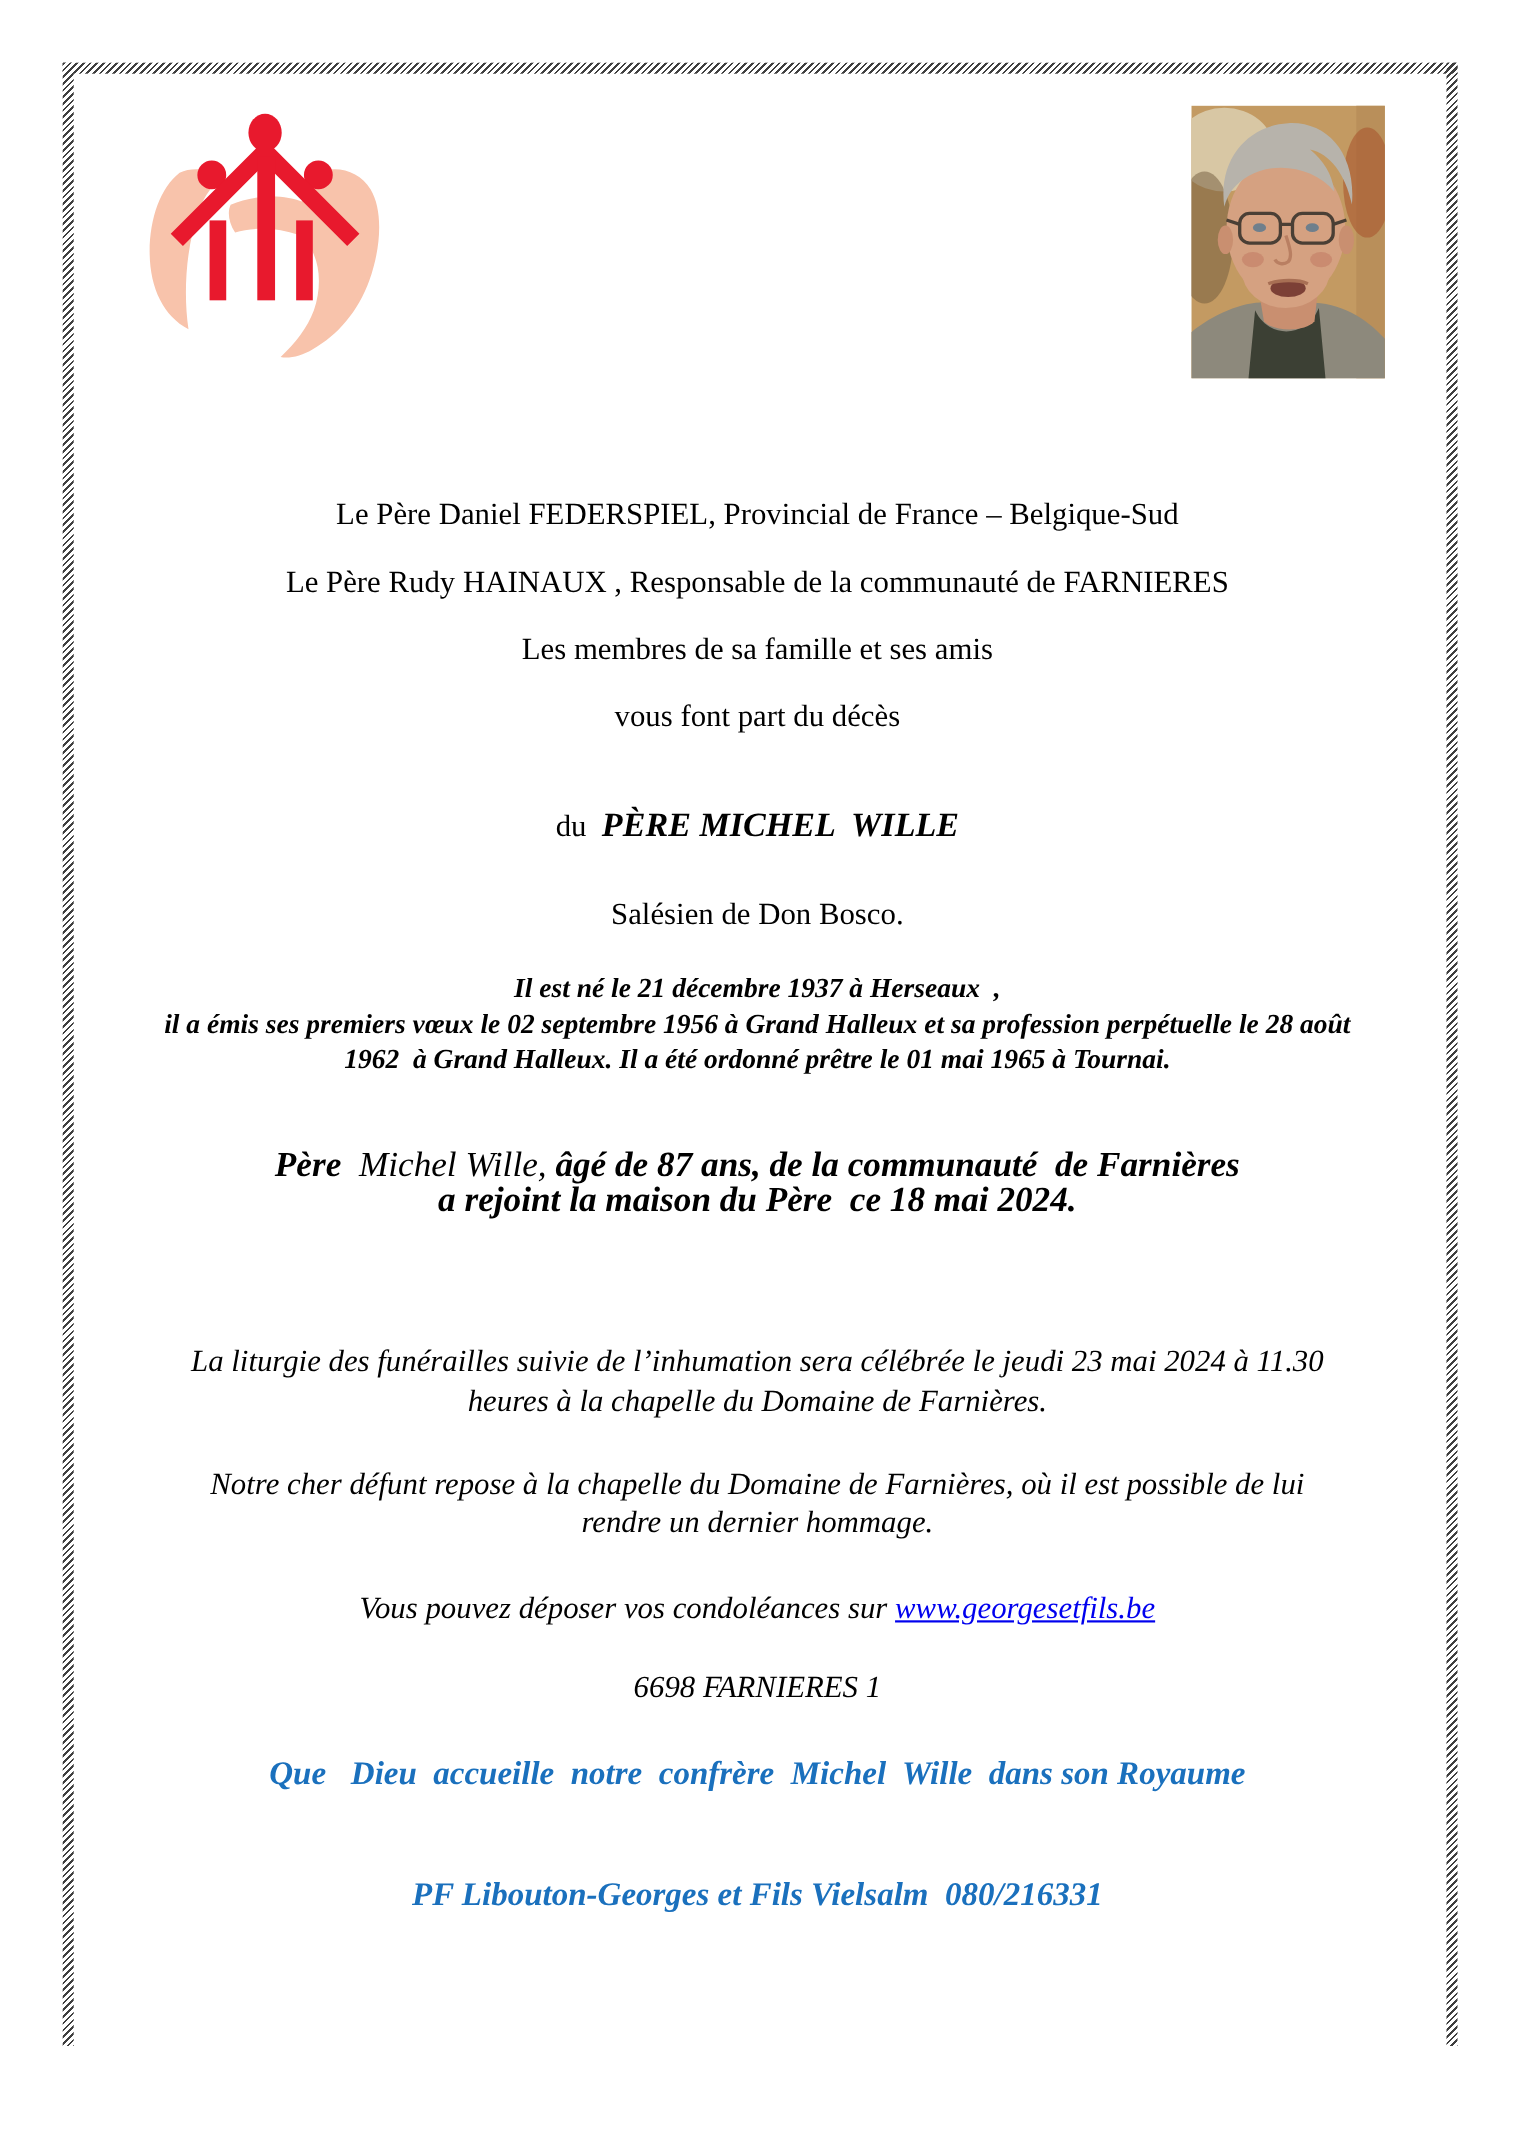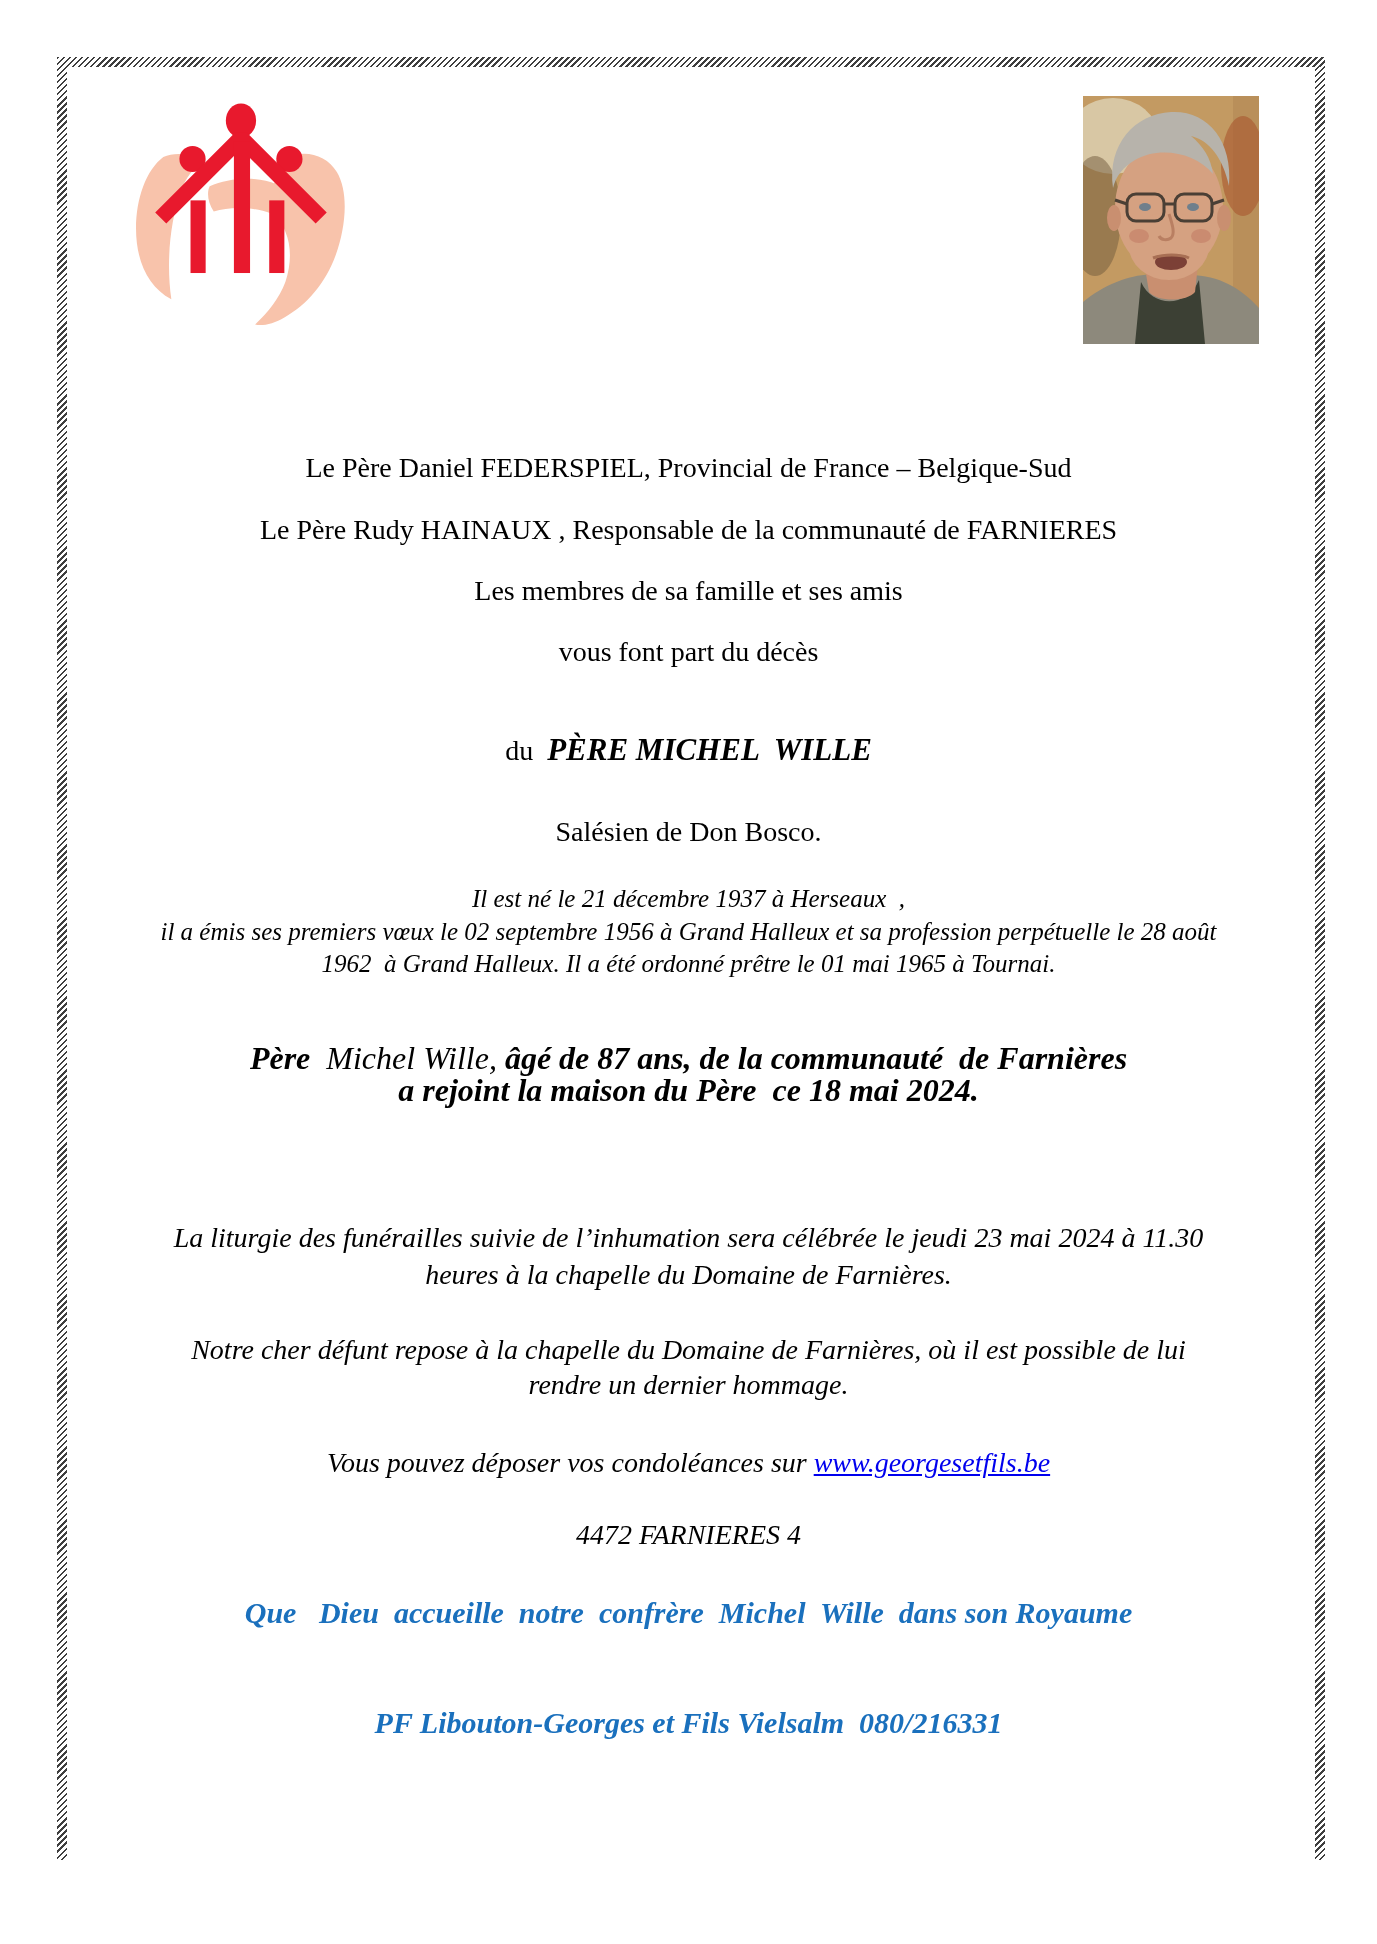--- a/index.html
+++ b/index.html
@@ -20,21 +20,21 @@
   .b-right  { left:1315px;top:57px;   width:10px;   height:1836px; }
 
   .logo  { position:absolute; left:133px;  top:101px; width:222px; height:228px; }
   .photo { position:absolute; left:1083px; top:96px;  width:176px; height:248px; }
 
   .t {
     position:absolute; left:70px; right:70px; text-align:center;
     white-space:pre-wrap; color:#000000;
   }
   .s28  { font-size:28px; line-height:40px; }
-  .s25  { font-size:25px; line-height:33px; }
+  .s25  { font-size:25px; line-height:33px;font-weight:bold; }
   .s26  { font-size:32px; line-height:34px; }
   .s30  { font-size:30px; line-height:42px; }
   .it   { font-style:italic; }
   .bi   { font-style:italic; font-weight:bold; }
   .nameline .du   { font-size:28px; }
   .nameline .nom  { font-size:31px; font-style:italic; font-weight:bold; }
   .mixed .b  { font-weight:bold; font-style:italic; }
   .mixed .i  { font-style:italic; }
   .blue { color:#1a70bd; }
   .link { color:#0000ee; text-decoration:underline; font-style:italic; cursor:pointer; }
@@ -123,19 +123,19 @@
   <div class="t s26 bi" style="top:1073px">a rejoint la maison du Père  ce 18 mai 2024.</div>
 
   <div class="t s28 it" style="top:1218px">La liturgie des funérailles suivie de l’inhumation sera célébrée le jeudi 23 mai 2024 à 11.30</div>
   <div class="t s28 it" style="top:1330px">Notre cher défunt repose à la chapelle du Domaine de Farnières, où il est possible de lui</div>
 
   <div class="t s28 it" style="top:1255px">heures à la chapelle du Domaine de Farnières.</div>
   <div class="t s28 it" style="top:1365px">rendre un dernier hommage.</div>
 
   <div class="t s28" style="top:1443px"><span class="it">Vous pouvez déposer vos condoléances sur </span><a class="link">www.georgesetfils.be</a></div>
 
-  <div class="t s28 it" style="top:1515px">4472 FARNIERES 4</div>
+  <div class="t s28 it" style="top:1515px">6698 FARNIERES 1</div>
 
   <div class="t s30 bi blue" style="top:1592px">Que   Dieu  accueille  notre  confrère  Michel  Wille  dans son Royaume</div>
 
   <div class="t s30 bi blue" style="top:1702px">PF Libouton-Georges et Fils Vielsalm  080/216331</div>
 
 </div>
 
 </body></html>

